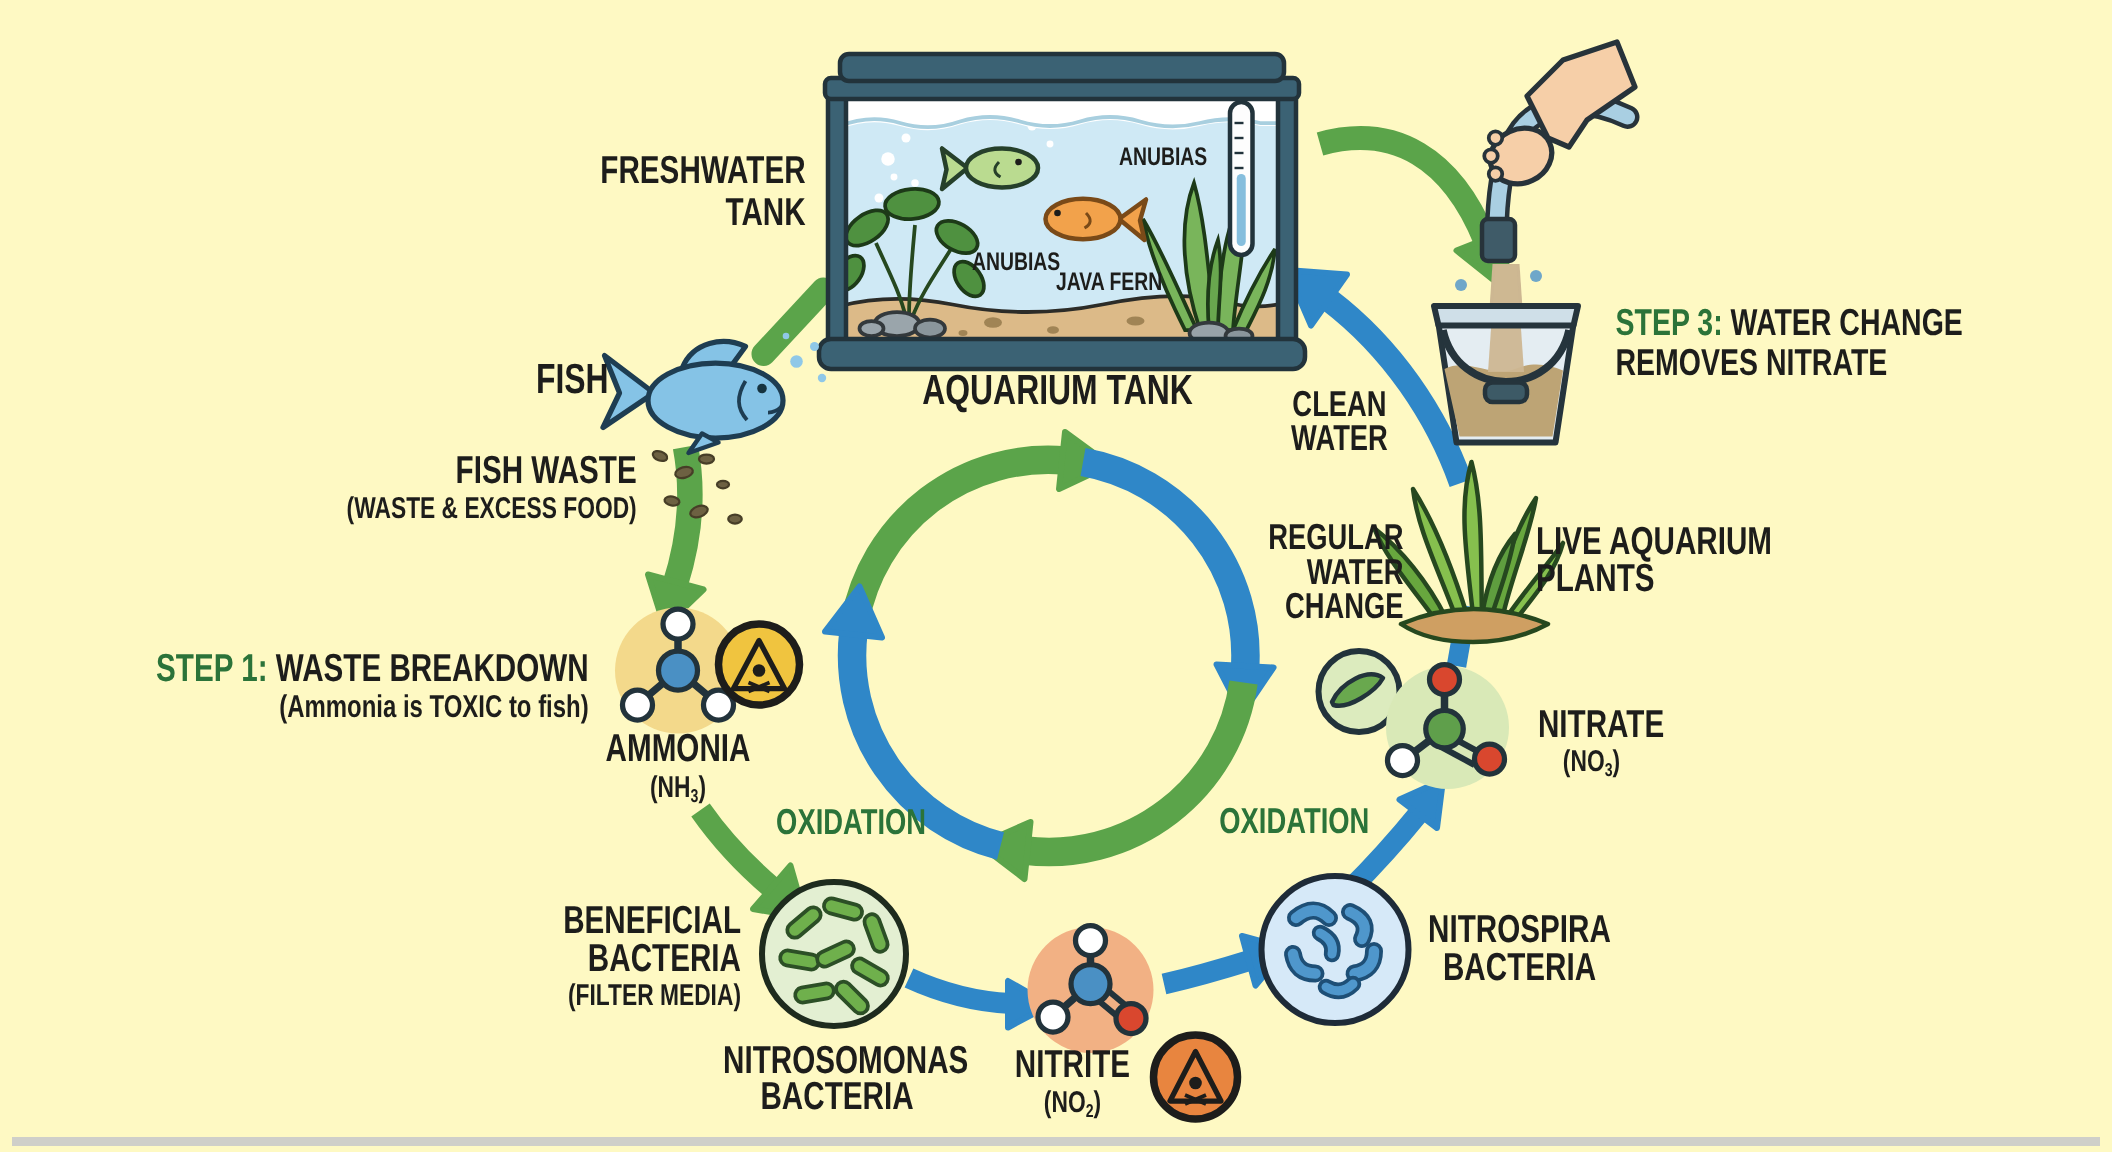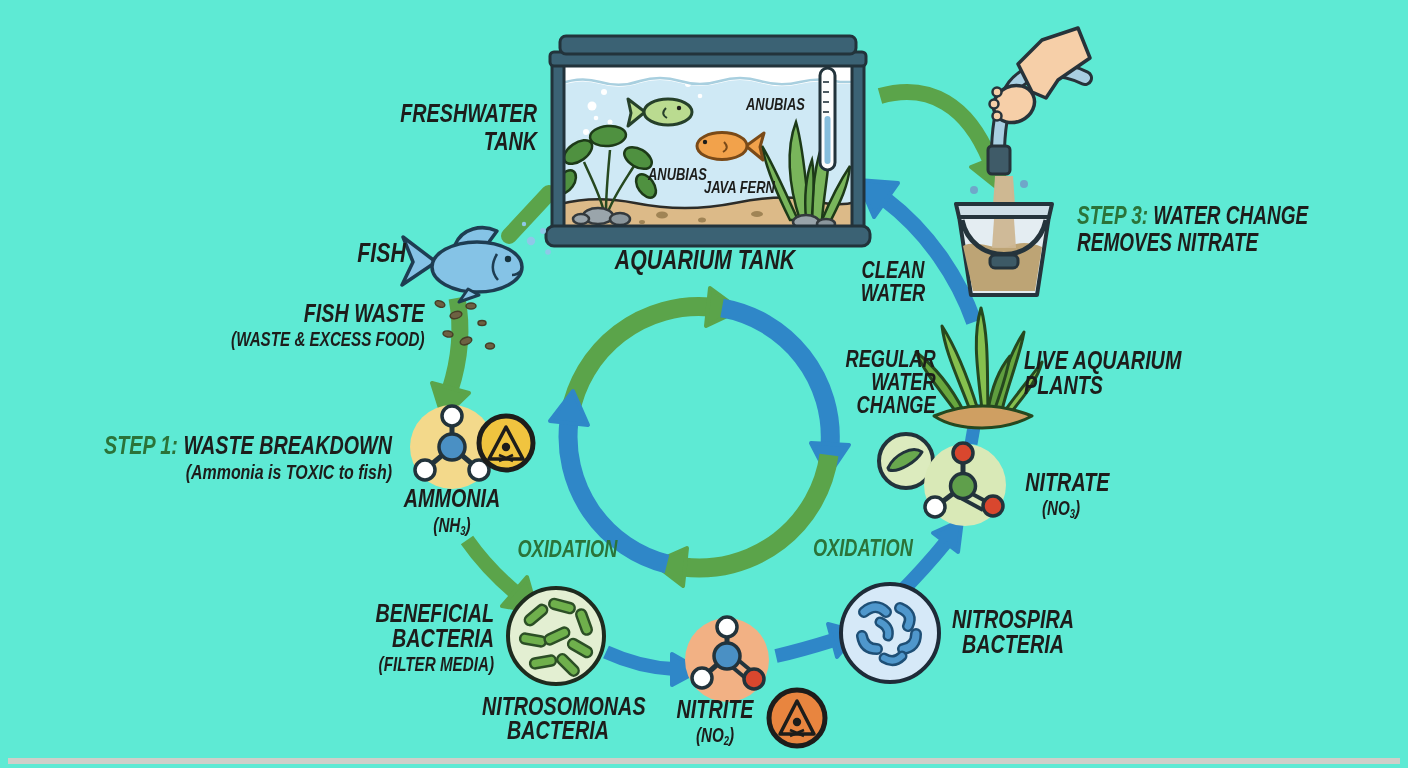--- a/index.html
+++ b/index.html
@@ -1,17 +1,17 @@
 <!DOCTYPE html>
 <html><head>
 <meta charset="utf-8">
 <style>
   html,body{margin:0;padding:0;background:#ffffff;}
-  #stage{position:relative;width:1408px;height:768px;background:#5eead4;overflow:hidden;
-         font-family:"Liberation Sans","DejaVu Sans",sans-serif;font-style:italic;}
+  #stage{position:relative;width:1408px;height:768px;background:#fef9c3;overflow:hidden;
+         font-family:"Liberation Sans","DejaVu Sans",sans-serif;}
   #art{position:absolute;left:0;top:0;}
   .lbl{position:absolute;font-weight:700;color:#1d1d1b;line-height:1.05;white-space:nowrap;z-index:5;}
   .cx{transform:scaleX(0.76);}
   .o-l{transform-origin:0 0;text-align:left;}
   .o-r{transform-origin:100% 0;text-align:right;}
   .o-c{transform-origin:50% 0;text-align:center;}
   .grn{color:#2b7339;}
   .f28{font-size:28px;} .f26{font-size:26px;} .f25{font-size:25px;} .f24{font-size:24px;}
   .f21{font-size:21px;font-weight:600;} .f20{font-size:20px;} .f17{font-size:17px;}
   .sub{font-size:0.62em;vertical-align:-0.28em;}

